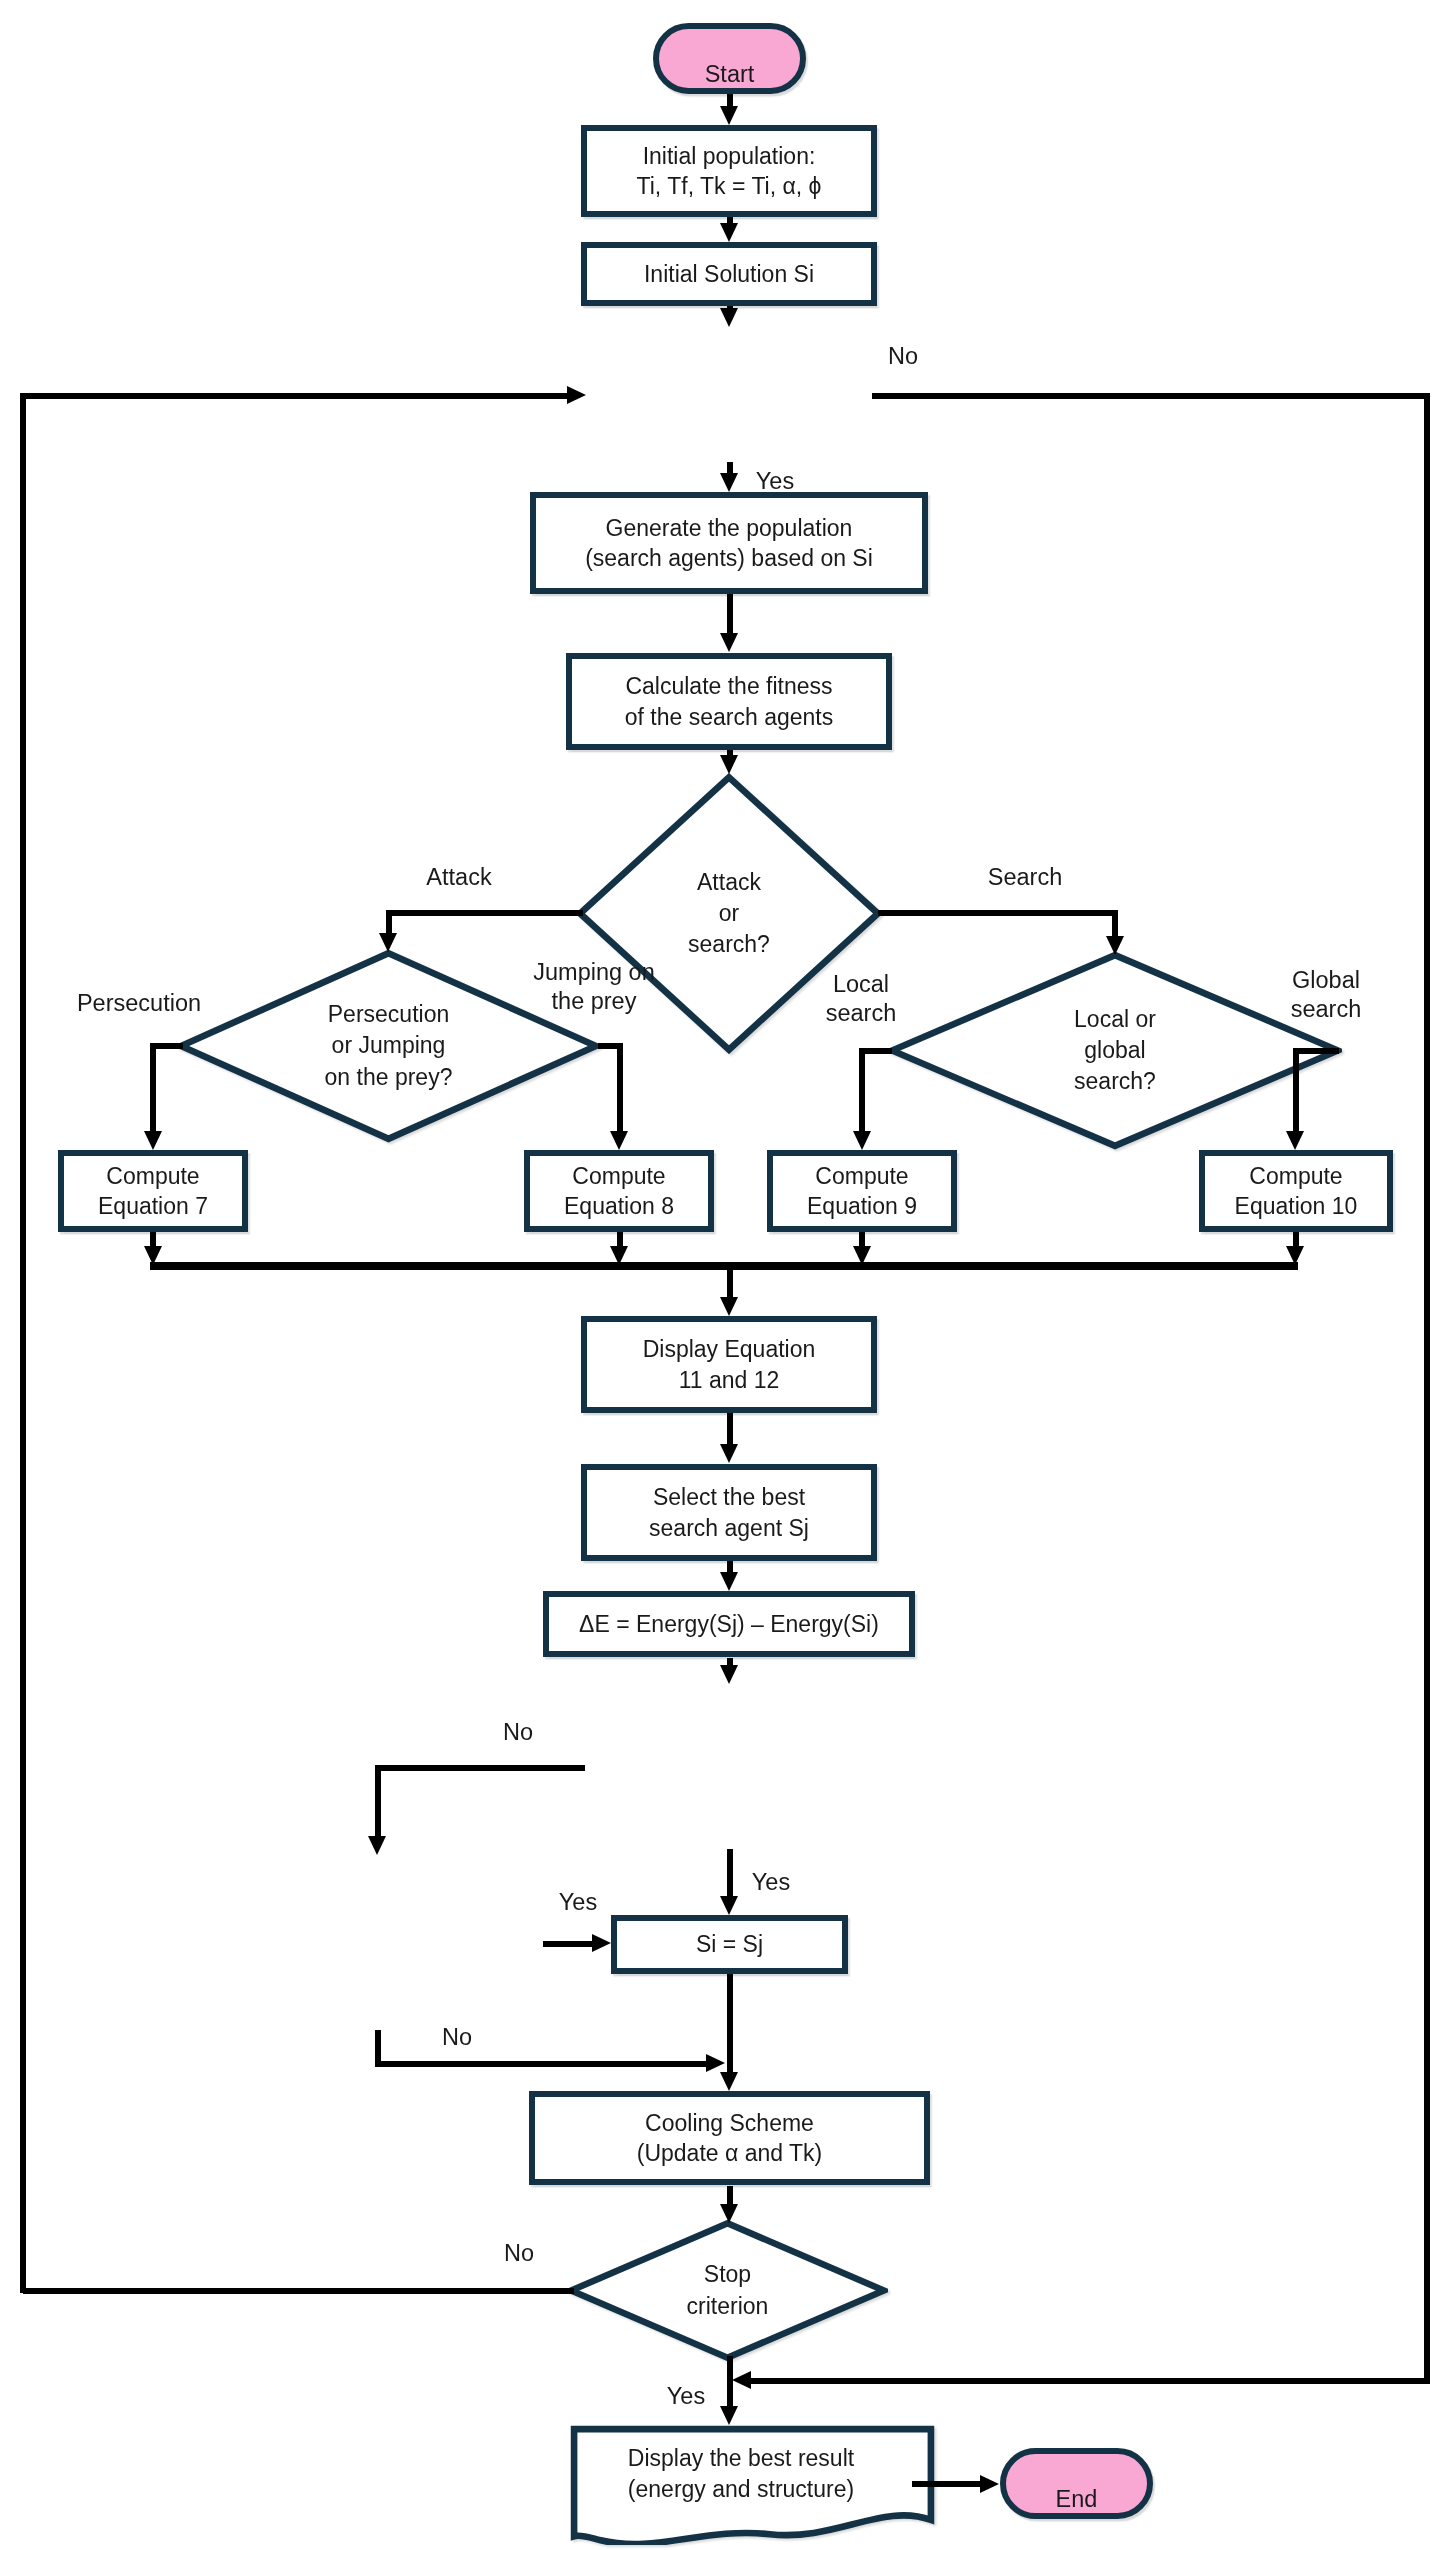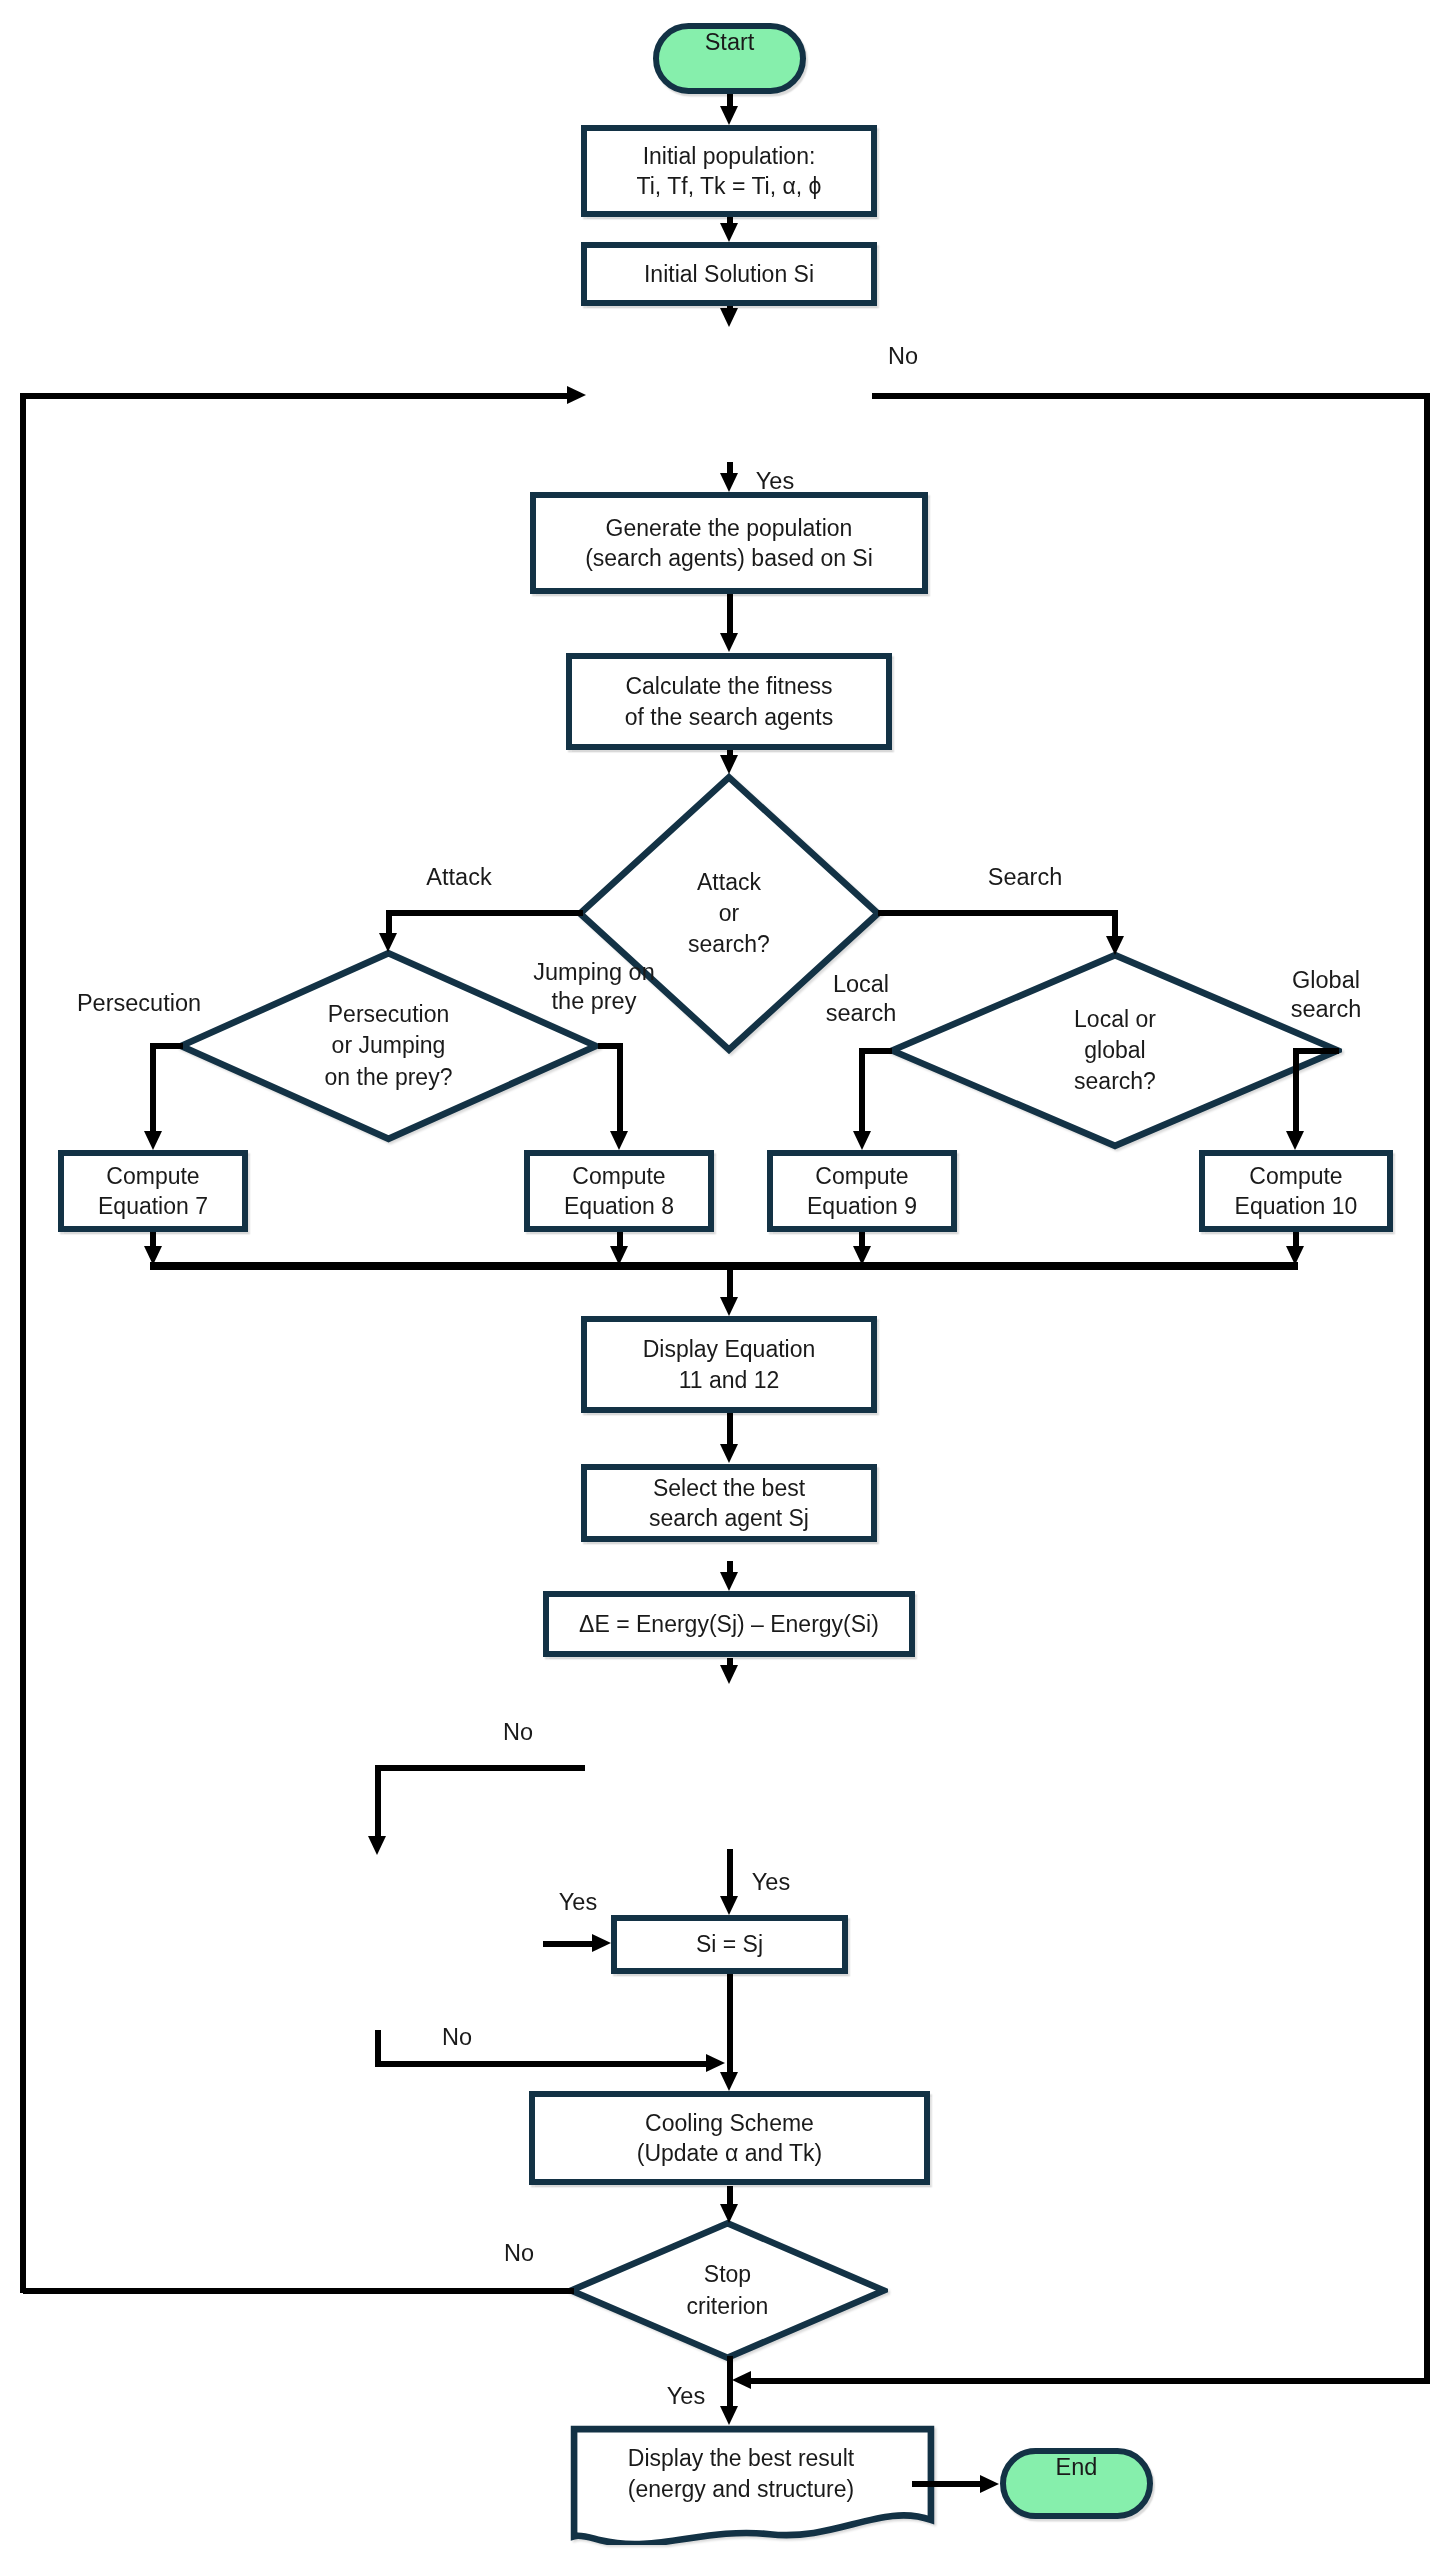--- a/index.html
+++ b/index.html
@@ -12,22 +12,22 @@
   #canvas{
     position:relative;width:1451px;height:2552px;background:var(--c-bg);
     font-family:"Liberation Sans", sans-serif;color:var(--c-text);overflow:hidden;
   }
   .box{
     position:absolute;background:#fff;border:6.1px solid var(--c-border);
     box-sizing:border-box;display:flex;flex-direction:column;align-items:center;justify-content:center;
     text-align:center;font-size:23px;line-height:1.32;box-shadow:2px 2.6px 1.5px rgba(0,0,0,0.15);
   }
   .oval{
-    position:absolute;background:#86efac;border:6.6px solid var(--c-border);border-radius:510px;
-    box-sizing:border-box;display:flex;align-items:flex-start;justify-content:center;
+    position:absolute;background:#f9a8d4;border:6.6px solid var(--c-border);border-radius:510px;
+    box-sizing:border-box;display:flex;align-items:flex-end;justify-content:center;
     font-size:23.5px;box-shadow:2px 2.6px 1.5px rgba(0,0,0,0.15);
   }
   .dia{position:absolute;}
   .dia svg{display:block;filter:drop-shadow(2px 2.6px 1px rgba(0,0,0,0.15));}
   .dshape{fill:#ffffff;stroke:var(--c-border);stroke-width:13;stroke-linejoin:miter;}
   .dtext{
     position:absolute;left:0;top:0;width:100%;height:100%;
     display:flex;flex-direction:column;align-items:center;justify-content:center;
     text-align:center;font-size:23px;line-height:1.35;
   }
@@ -129,21 +129,21 @@
   <div class="box" style="left:1199px;top:1150px;width:194px;height:82px;">
     <span>Compute</span>
     <span>Equation 10</span>
   </div>
 
   <div class="box" style="left:581px;top:1316px;width:296px;height:97px;">
     <span>Display Equation</span>
     <span>11 and 12</span>
   </div>
 
-  <div class="box" style="left:581px;top:1464px;width:296px;height:78px;">
+  <div class="box" style="left:581px;top:1464px;width:296px;height:97px;">
     <span>Select the best</span>
     <span>search agent Sj</span>
   </div>
 
   <div class="box" style="left:543px;top:1591px;width:372px;height:66px;">
     <span>ΔE = Energy(Sj) – Energy(Si)</span>
   </div>
 
 
 

